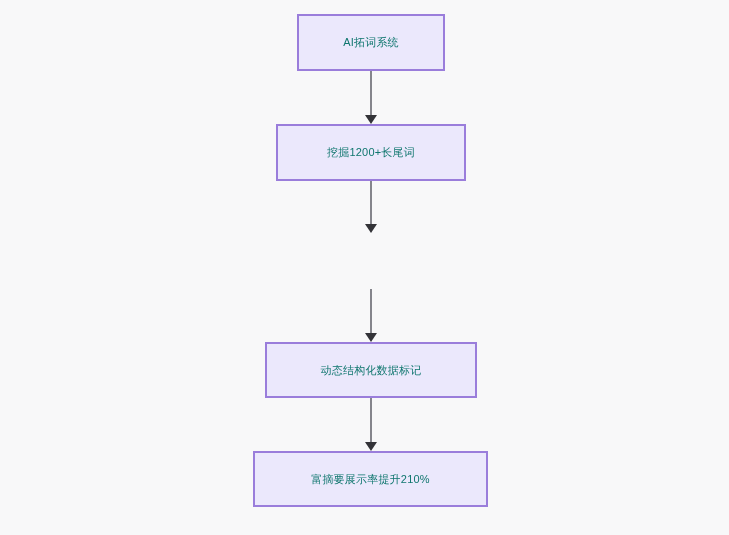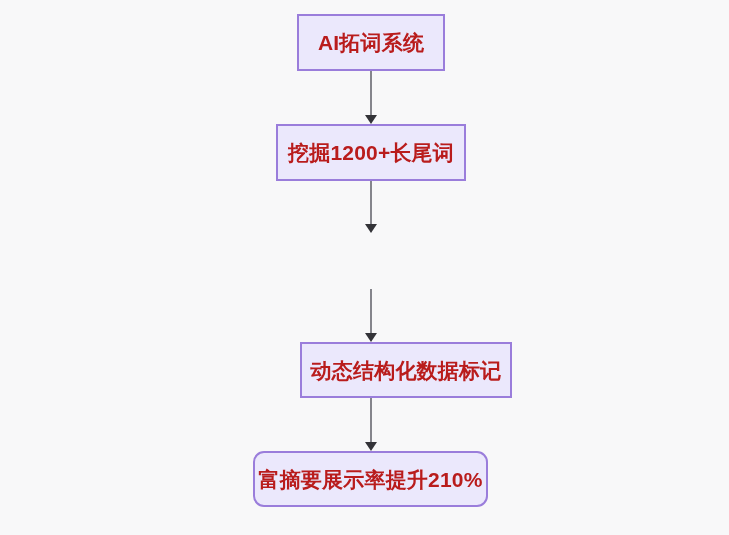--- a/index.html
+++ b/index.html
@@ -19,26 +19,25 @@
     height: 535px;
   }
   .node {
     position: absolute;
     box-sizing: border-box;
     background: #ebe8fc;
     border: 2px solid #9a7ddb;
     display: flex;
     align-items: center;
     justify-content: center;
-    color: #b91c1c;
-    font-size: 21px;
+    color: #0f766e;
+    font-size: 11px;
     line-height: 1;
     letter-spacing: 0.2px;
     white-space: nowrap;
-    font-weight: bold;
   }
   .node-label {
     display: block;
     transform: translateY(-0.5px);
   }
   .connector {
     position: absolute;
     width: 14px;
   }
   .connector .shaft {
@@ -85,21 +84,21 @@
 
   <div class="node" style="left:297px; top:14px; width:148px; height:57px;">
     <span class="node-label">AI拓词系统</span>
   </div>
 
   <div class="node" style="left:276px; top:124px; width:190px; height:57px;">
     <span class="node-label">挖掘1200+长尾词</span>
   </div>
 
 
-  <div class="node" style="left:265px; top:342px; width:212px; height:56px;margin-left:35px;">
+  <div class="node" style="left:265px; top:342px; width:212px; height:56px;">
     <span class="node-label">动态结构化数据标记</span>
   </div>
 
-  <div class="node" style="left:253px; top:451px; width:235px; height:56px;border-radius:11px;">
+  <div class="node" style="left:253px; top:451px; width:235px; height:56px;">
     <span class="node-label">富摘要展示率提升210%</span>
   </div>
 
 </div>
 
 </body></html>

